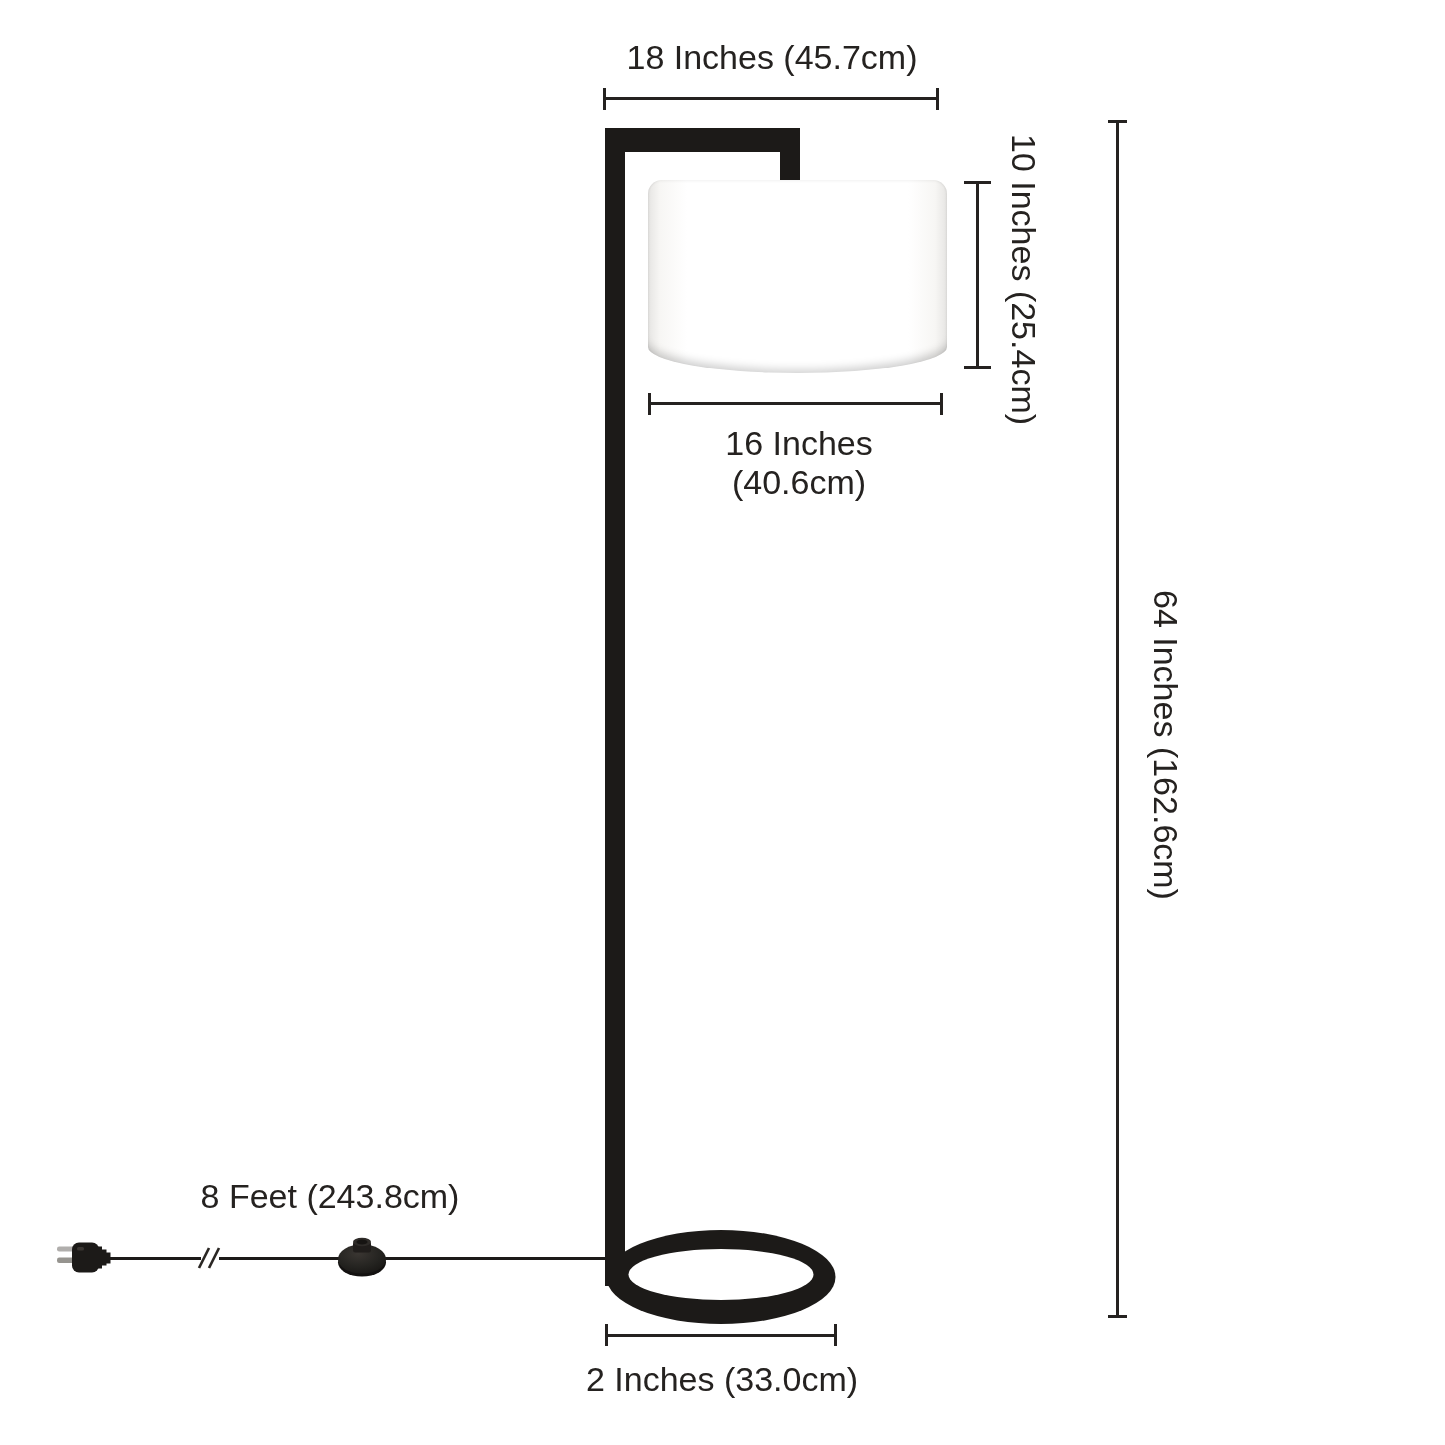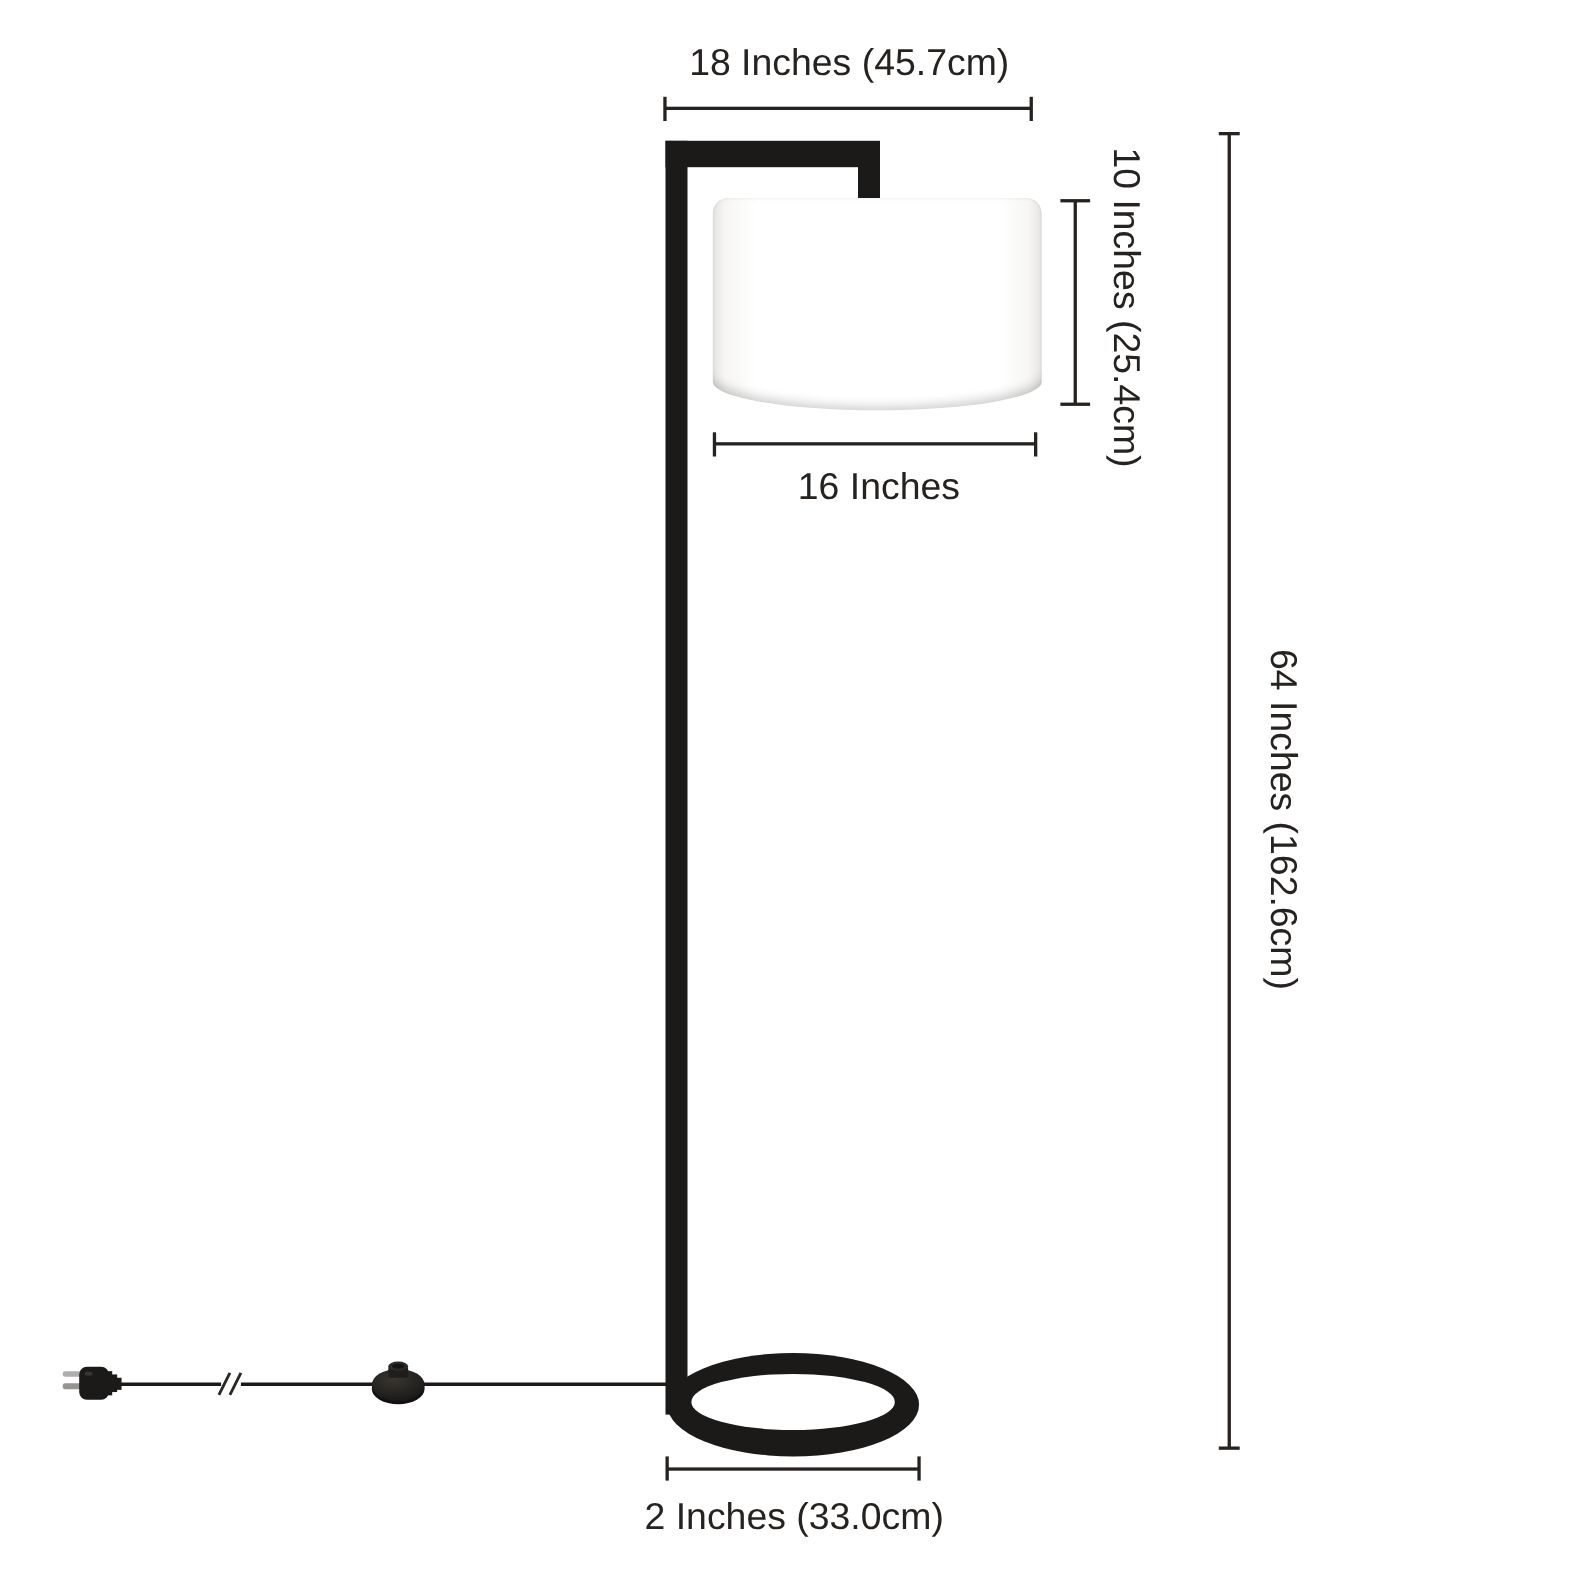--- a/index.html
+++ b/index.html
@@ -101,26 +101,28 @@
   <div class="dim-line" style="left:976px;top:182px;width:3px;height:186px;"></div>
   <div class="dim-tick" style="left:964px;top:181px;width:27px;height:3px;"></div>
   <div class="dim-tick" style="left:964px;top:366px;width:27px;height:3px;"></div>
   <div class="dim-label vertical" style="left:999px;top:112px;height:336px;">10 Inches (25.4cm)</div>
 
   <div class="dim-line" style="left:650px;top:402px;width:292px;height:3px;"></div>
   <div class="dim-tick" style="left:648px;top:393px;width:3px;height:22px;"></div>
   <div class="dim-tick" style="left:940px;top:393px;width:3px;height:22px;"></div>
   <div class="dim-label two-line" style="left:647px;top:424px;width:304px;">
     <span>16 Inches</span>
+    <span>(40.6cm)</span>
   </div>
 
   <div class="dim-line" style="left:1116px;top:121px;width:3px;height:1196px;"></div>
   <div class="dim-tick" style="left:1108px;top:120px;width:19px;height:3px;"></div>
   <div class="dim-tick" style="left:1108px;top:1315px;width:19px;height:3px;"></div>
   <div class="dim-label vertical" style="left:1141px;top:560px;height:370px;">64 Inches (162.6cm)</div>
 
+  <div class="dim-label" style="left:130px;top:1177px;width:400px;">8 Feet (243.8cm)</div>
 
   <div class="dim-line" style="left:607px;top:1334px;width:229px;height:3px;"></div>
   <div class="dim-tick" style="left:605px;top:1324px;width:3px;height:22px;"></div>
   <div class="dim-tick" style="left:834px;top:1324px;width:3px;height:22px;"></div>
   <div class="dim-label" style="left:521px;top:1360px;width:402px;">2 Inches (33.0cm)</div>
 
 </div>
 
 </body></html>

